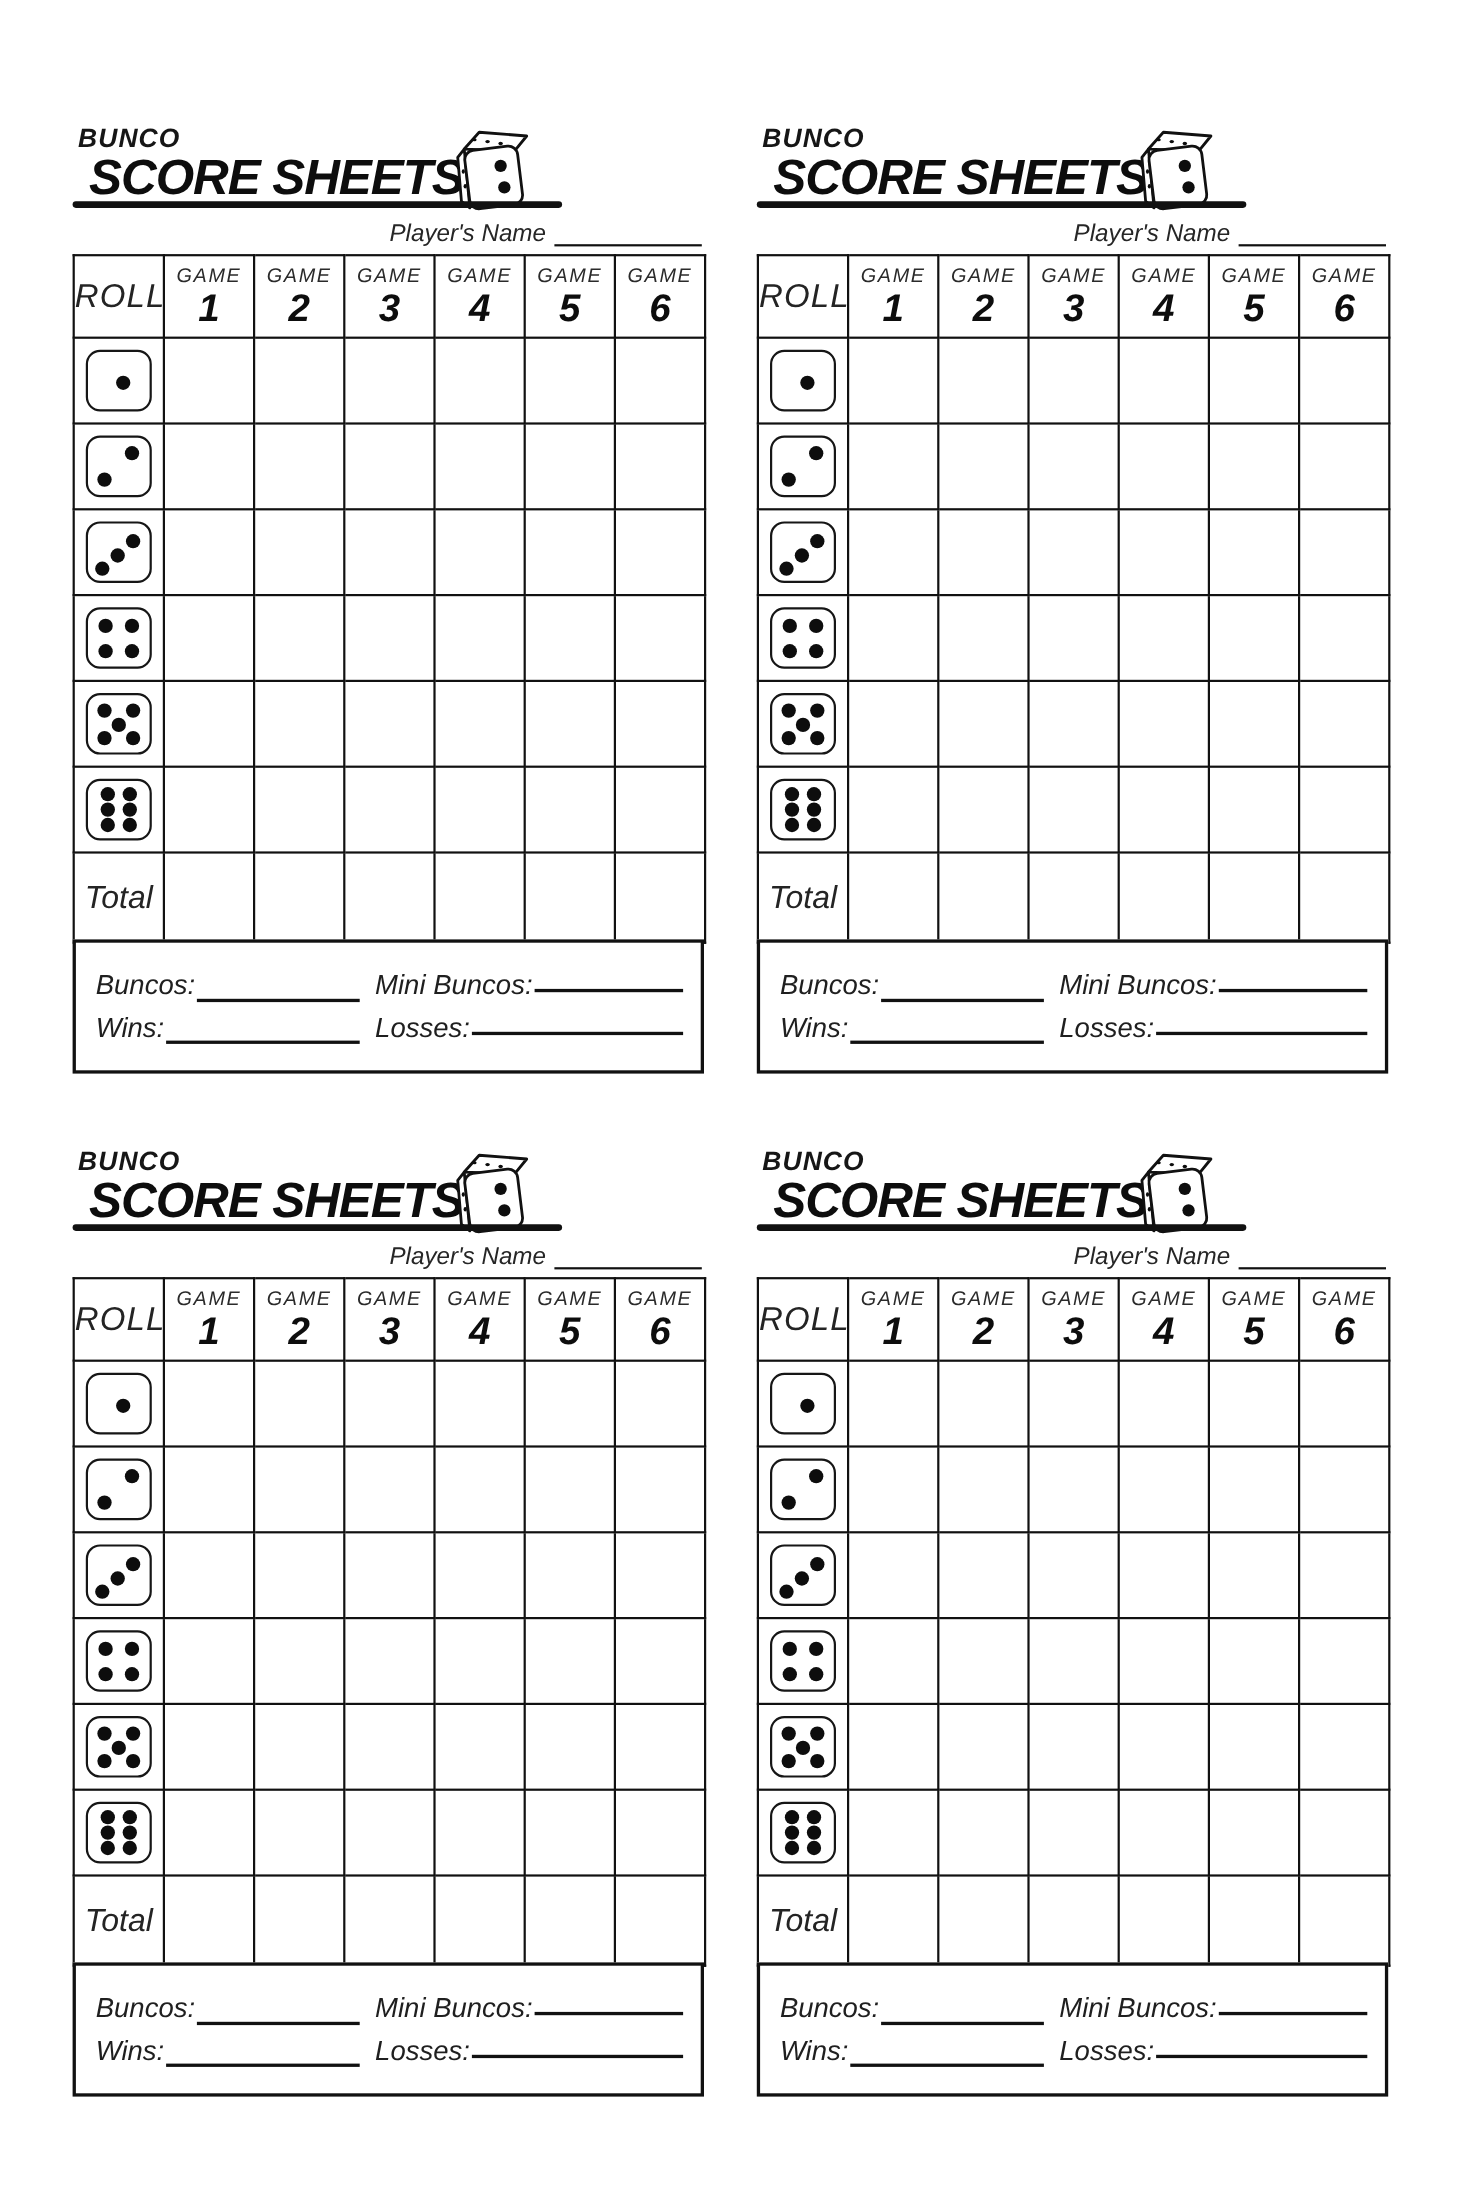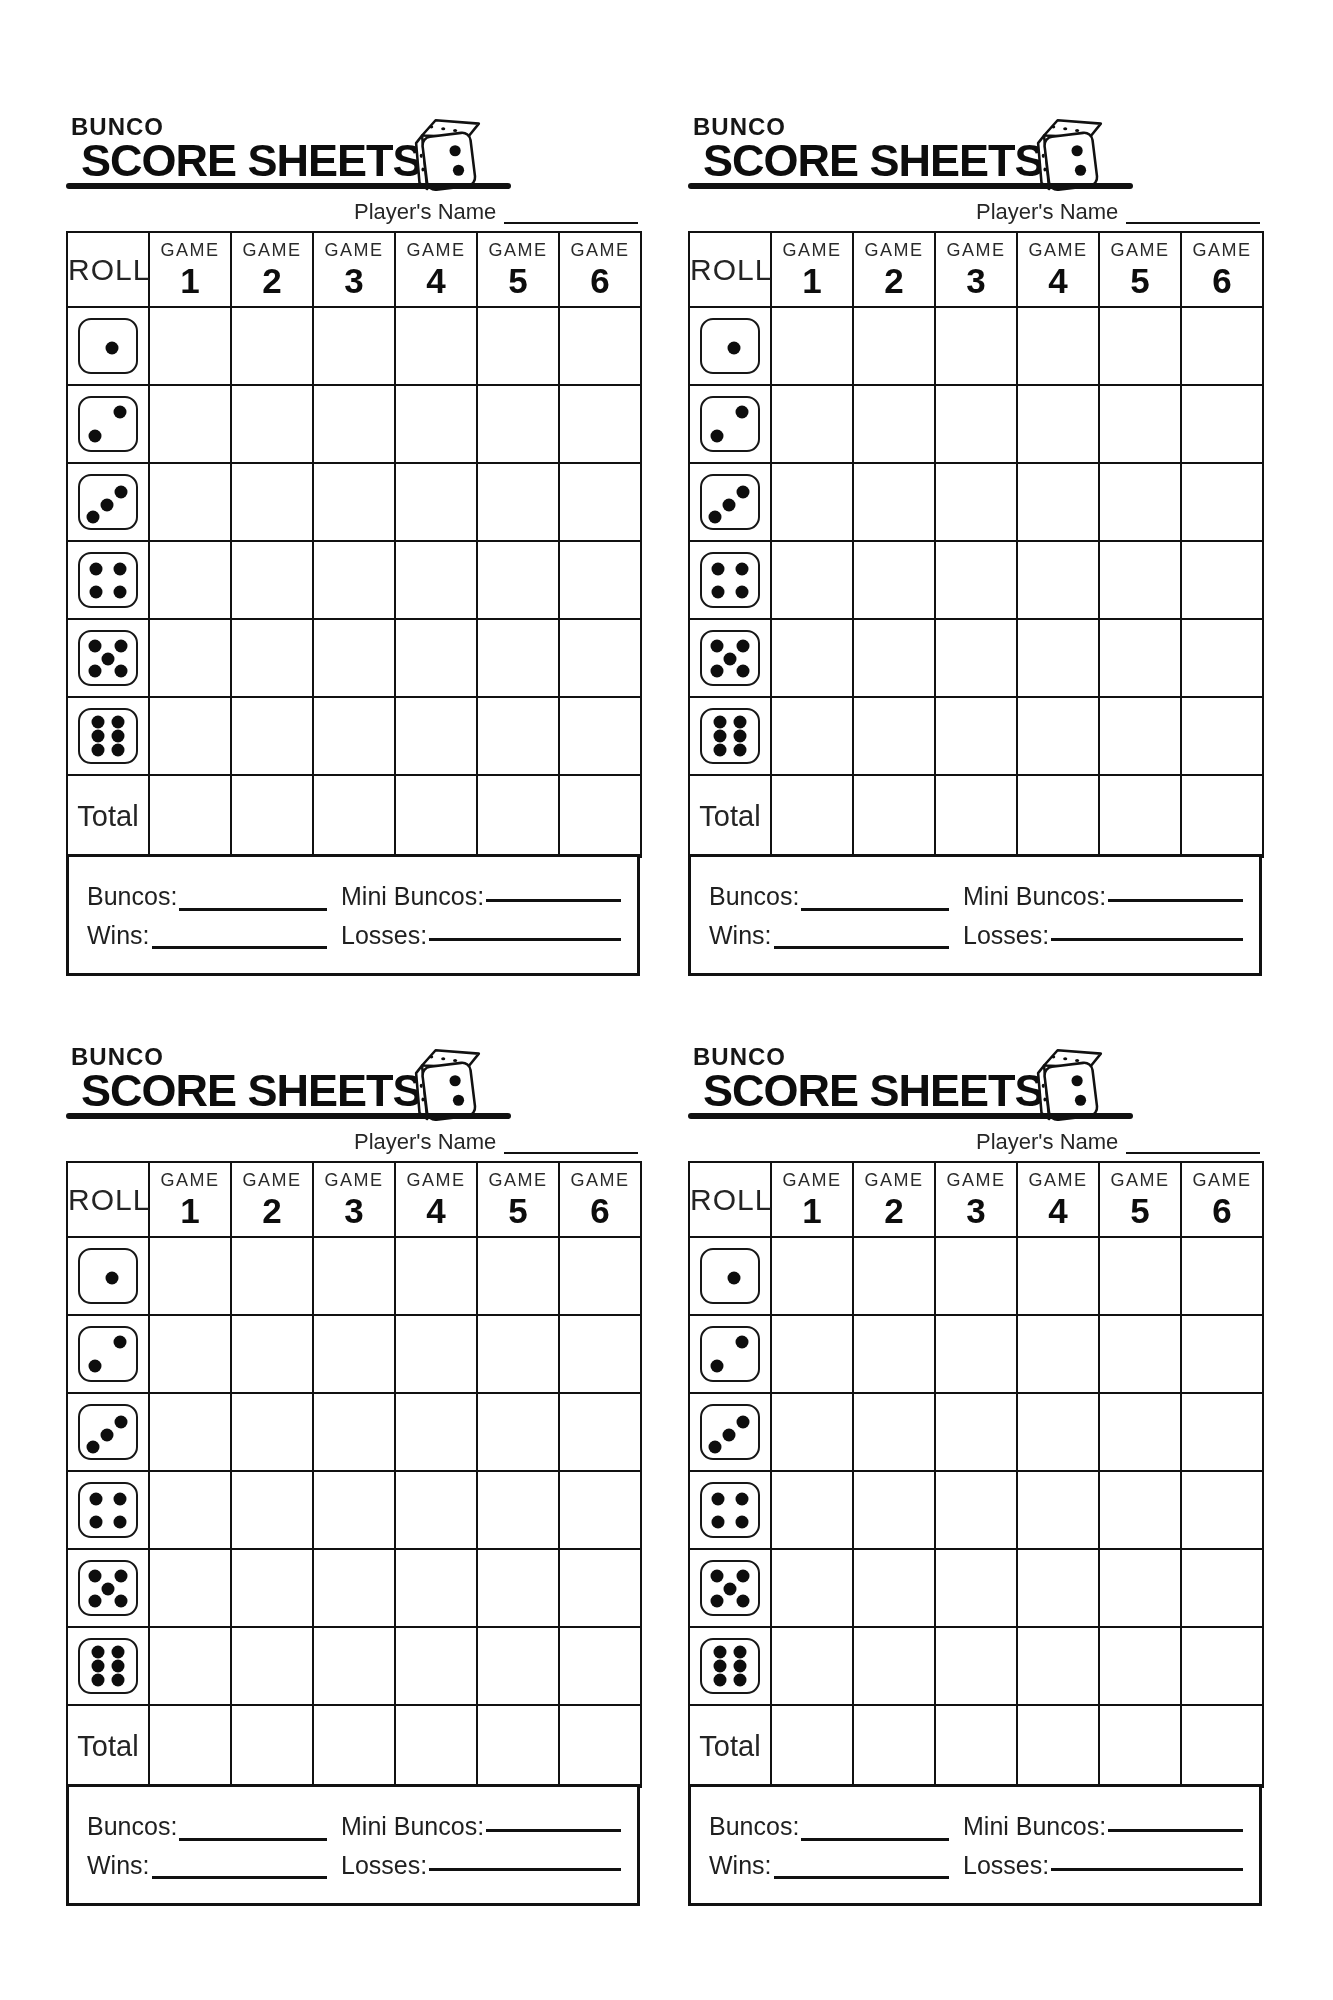--- a/index.html
+++ b/index.html
@@ -1,19 +1,19 @@
 <!DOCTYPE html>
 <html><head>
 <meta charset="utf-8">
 <style>
   html,body{margin:0;padding:0;background:#ffffff;}
   body{width:1333px;height:2000px;font-family:"Liberation Sans",sans-serif;color:#111;}
   #page{position:relative;width:1333px;height:2000px;overflow:hidden;background:#fff;}
 
-  .sheet{position:absolute;width:574px;height:868px;}
+  .sheet{position:absolute;width:574px;height:868px;font-style:italic;}
   .pos-top-left{left:66px;top:110px;}
   .pos-top-right{left:688px;top:110px;}
   .pos-bottom-left{left:66px;top:1040px;}
   .pos-bottom-right{left:688px;top:1040px;}
 
   .brand{position:absolute;left:5px;top:3px;font-size:24px;font-weight:700;letter-spacing:1px;color:#161616;}
   .title{position:absolute;left:15px;top:25px;font-size:45px;font-weight:700;letter-spacing:-1px;color:#0d0d0d;white-space:nowrap;}
   .rule{position:absolute;left:0px;top:73px;width:445px;height:6px;background:#111;border-radius:3px;}
   .die-logo{position:absolute;left:330px;top:6px;width:86px;height:78px;}
 

